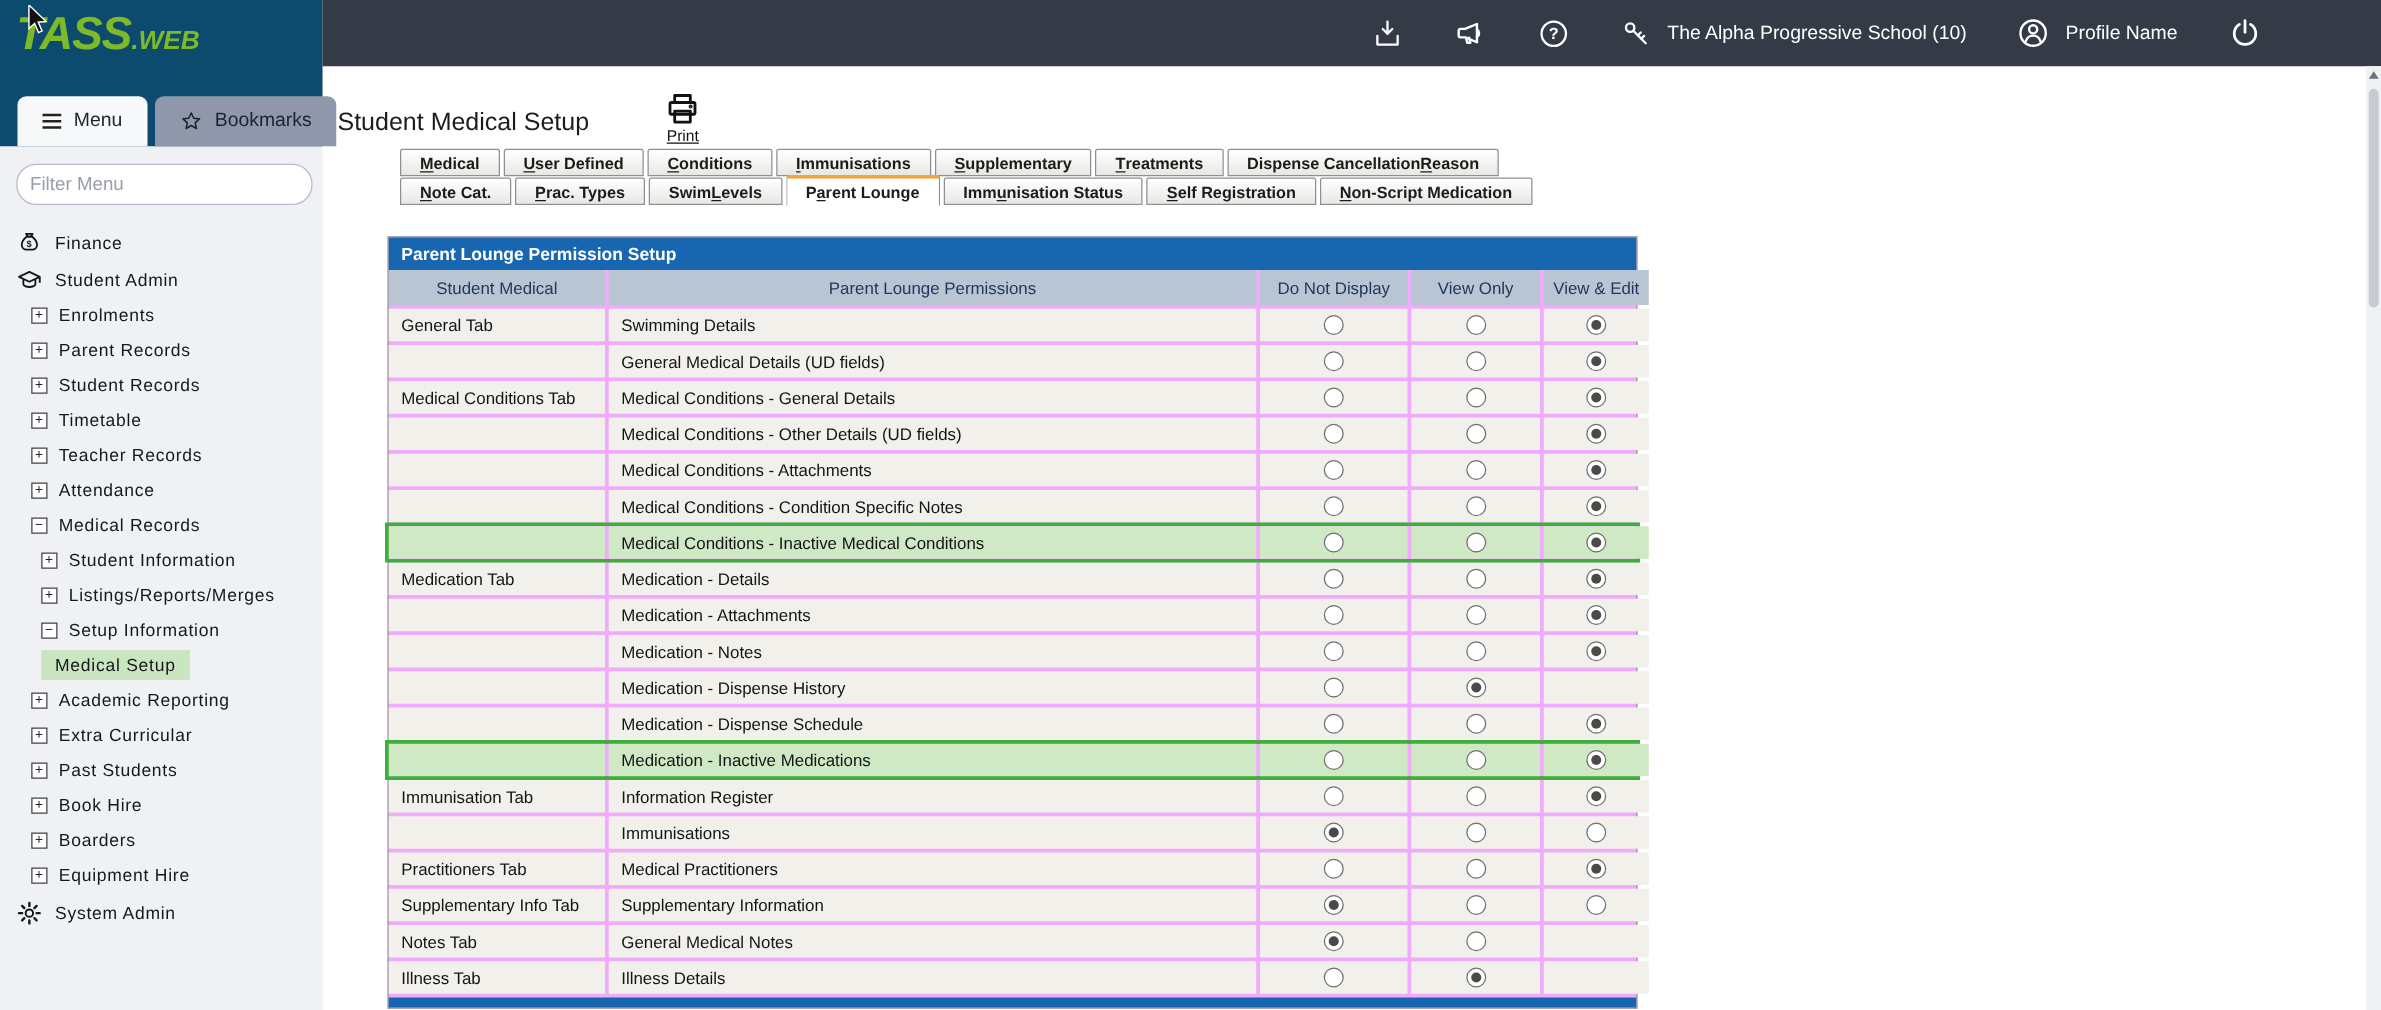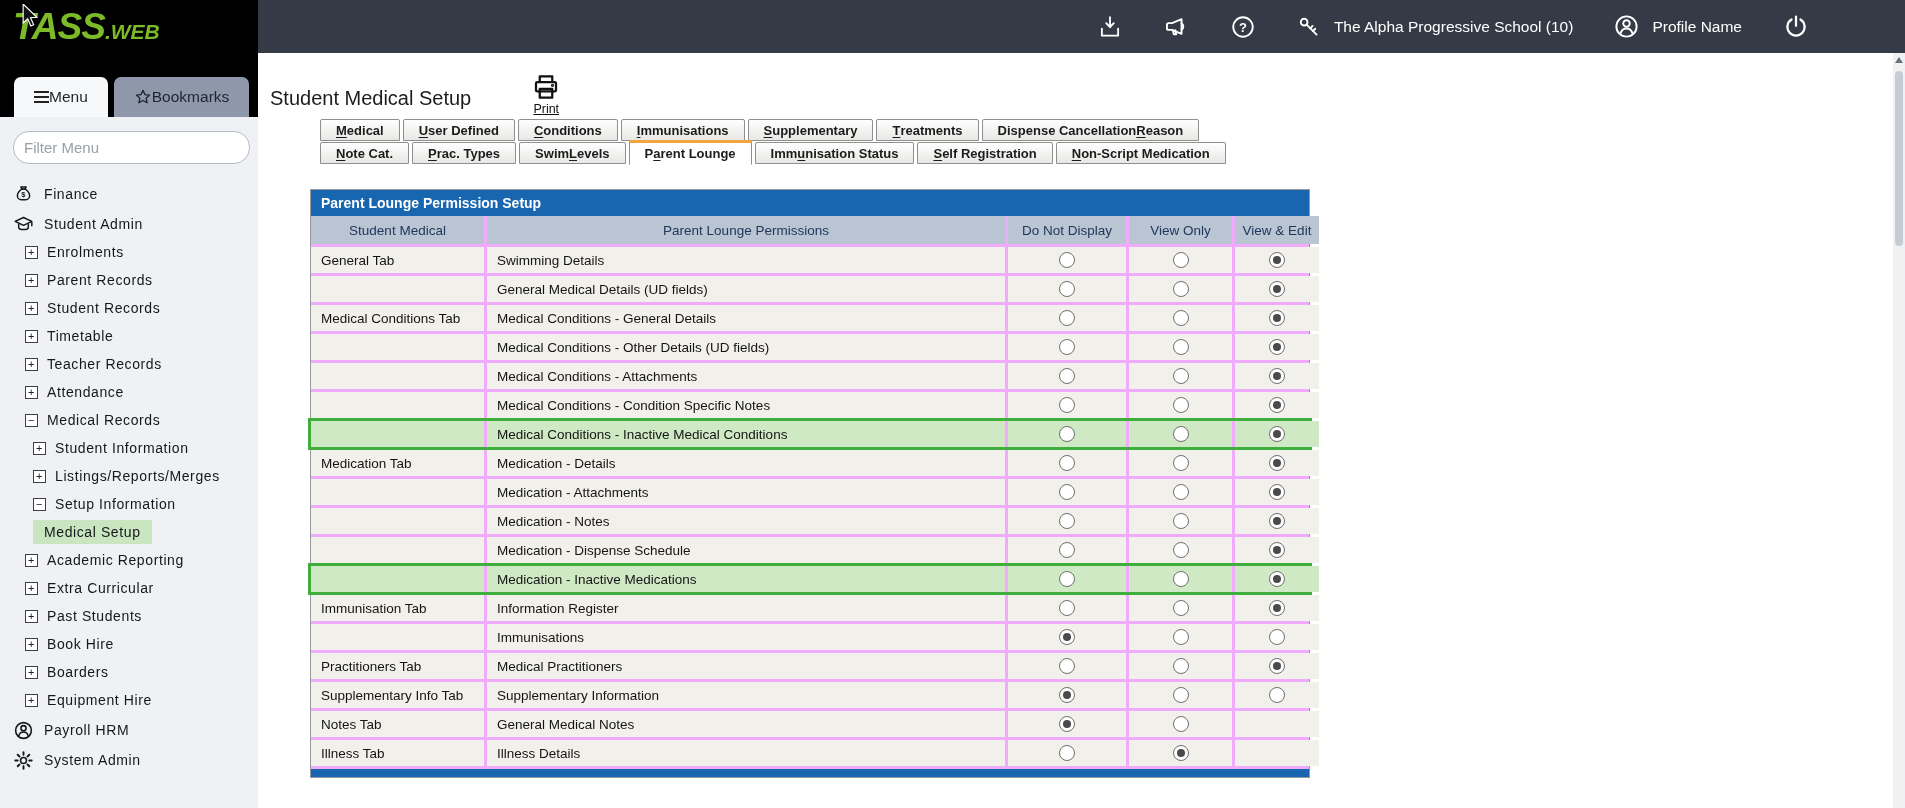--- a/index.html
+++ b/index.html
@@ -12,27 +12,27 @@
   .topbar{
     position:absolute;left:0;top:0;width:100%;height:53px;background:#343b47;
     display:flex;align-items:center;justify-content:flex-end;
     gap:40px;padding-right:95px;box-sizing:border-box;color:#fff;z-index:5;
   }
   .tb-ic{display:inline-flex;align-items:center;cursor:pointer}
   .tb-ic svg{display:block}
   .tb-item{display:flex;align-items:center;gap:12px;font-size:15.5px;cursor:pointer;white-space:nowrap}
   
   .sidebar{position:absolute;left:0;top:0;width:258px;height:808px;background:#eff1f4;z-index:6}
-  .side-head{height:117px;background:#000000;position:relative}
+  .side-head{height:117px;background:#0c4a6e;position:relative}
   .logo{position:absolute;left:13px;top:6px;display:flex;align-items:baseline;
         font-style:italic;font-weight:bold;color:#7dba28;letter-spacing:-1px;cursor:pointer}
   .logo .t1{font-size:37px}
   .logo .t2{font-size:21px;letter-spacing:0}
   .side-tabs{position:absolute;left:14px;bottom:0;display:flex;gap:6px}
-  .side-tab{height:40px;display:flex;align-items:center;gap:0;padding:0 20px;
+  .side-tab{height:40px;display:flex;align-items:center;gap:10px;padding:0 20px;
             border-radius:7px 7px 0 0;font-size:15.5px;cursor:pointer;white-space:nowrap}
   .side-tab.menu{background:#f7f8f9;color:#1d222b}
   .side-tab.bookmarks{background:#8f98aa;color:#1d2430}
   .burger{display:inline-block;width:15px;height:12px;position:relative}
   .burger::before{content:"";position:absolute;left:0;right:0;top:0;height:2px;background:#222;
                   box-shadow:0 5px 0 #222,0 10px 0 #222}
   .filter-wrap{padding:14px 10px 4px 13px}
   .filter{width:237px;height:33px;border:1px solid #b6bcc6;border-radius:16px;font-size:15px;
           padding:0 10px;color:#333;background:#fff;box-sizing:border-box;outline:none;
           font-family:"Liberation Sans",sans-serif}
@@ -252,30 +252,20 @@
       <div class="menu-item lvl1">
         <span class="tbox">+</span>
         <span class="mi-lbl">Boarders</span>
       </div>
       <div class="menu-item lvl1">
         <span class="tbox">+</span>
         <span class="mi-lbl">Equipment Hire</span>
       </div>
       <div class="menu-item lvl0">
         <span class="mi-ic">
-          <svg width="21" height="21" viewBox="0 0 24 24" fill="none" stroke="currentColor" stroke-width="1.8" stroke-linecap="round">
-            <circle cx="12" cy="12" r="9"></circle>
-            <circle cx="12" cy="9.3" r="2.9"></circle>
-            <path d="M6.6 18.2c.9-3 3-4.4 5.4-4.4s4.5 1.4 5.4 4.4"></path>
-          </svg>
-        </span>
-        <span class="mi-lbl">Payroll HRM</span>
-      </div>
-      <div class="menu-item lvl0">
-        <span class="mi-ic">
           <svg width="21" height="21" viewBox="0 0 24 24" fill="none" stroke="currentColor" stroke-width="2.2" stroke-linecap="round">
             <circle cx="12" cy="12" r="3.4" stroke-width="1.8"></circle>
             <path d="M12 2.6v2.8M12 18.6v2.8M2.6 12h2.8M18.6 12h2.8M5.4 5.4l2 2M16.6 16.6l2 2M18.6 5.4l-2 2M7.4 16.6l-2 2"></path>
           </svg>
         </span>
         <span class="mi-lbl">System Admin</span>
       </div>
     </nav>
 </div>
 
@@ -507,20 +497,31 @@
           </div>
           <div class="cell-radio">
             <span class="radio"></span>
           </div>
           <div class="cell-radio">
             <span class="radio on"></span>
           </div>
         </div>
         <div class="grid5 pt-row">
           <div class="cell-group"></div>
+          <div class="cell-label">Medication - Dispense History</div>
+          <div class="cell-radio">
+            <span class="radio"></span>
+          </div>
+          <div class="cell-radio">
+            <span class="radio on"></span>
+          </div>
+          <div class="cell-radio"></div>
+        </div>
+        <div class="grid5 pt-row">
+          <div class="cell-group"></div>
           <div class="cell-label">Medication - Dispense Schedule</div>
           <div class="cell-radio">
             <span class="radio"></span>
           </div>
           <div class="cell-radio">
             <span class="radio"></span>
           </div>
           <div class="cell-radio">
             <span class="radio on"></span>
           </div>

